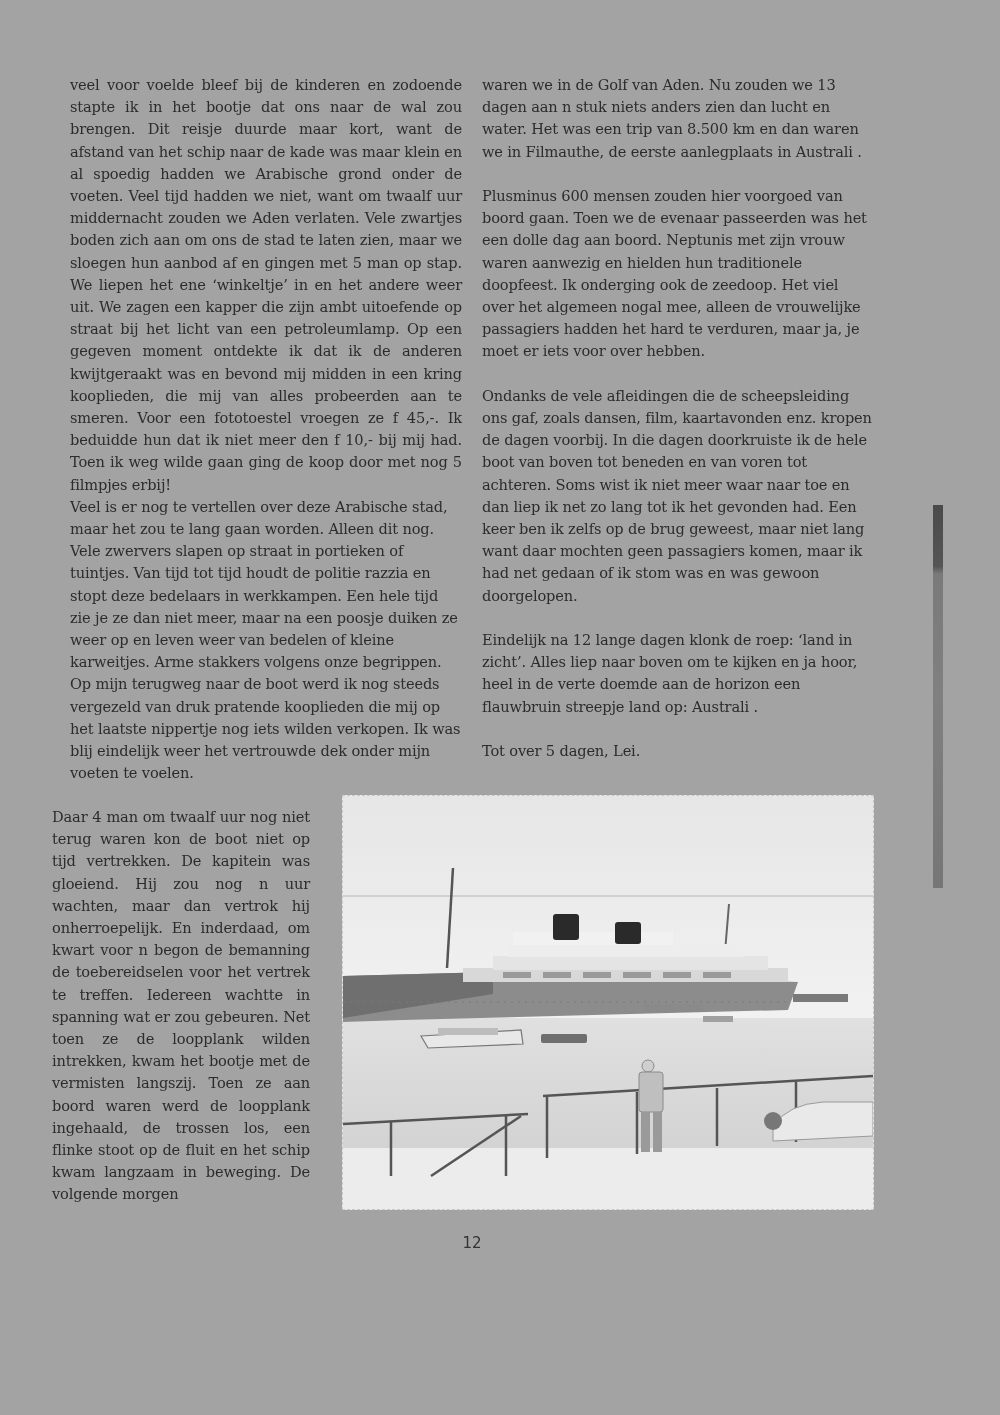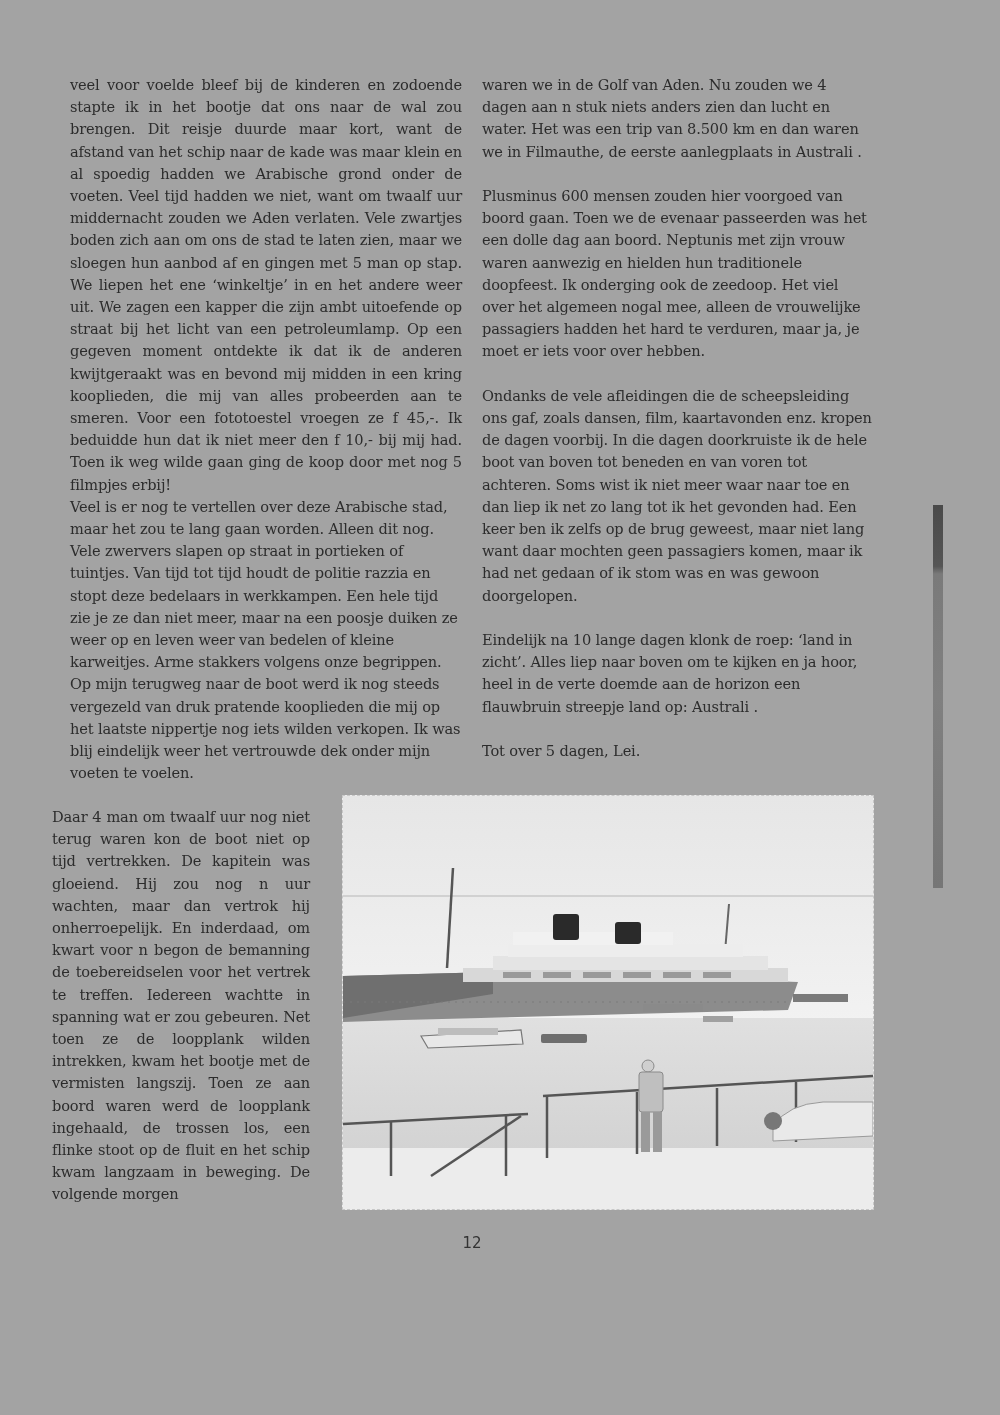--- a/index.html
+++ b/index.html
@@ -45,24 +45,24 @@
   <div class="txt col-left">
     <p>veel voor voelde bleef bij de kinderen en zodoende stapte ik in het bootje dat ons naar de wal zou brengen. Dit reisje duurde maar kort, want de afstand van het schip naar de kade was maar klein en al spoedig hadden we Arabische grond onder de voeten. Veel tijd hadden we niet, want om twaalf uur middernacht zouden we Aden verlaten. Vele zwartjes boden zich aan om ons de stad te laten zien, maar we sloegen hun aanbod af en gingen met 5 man op stap. We liepen het ene ‘winkeltje’ in en het andere weer uit. We zagen een kapper die zijn ambt uitoefende op straat bij het licht van een petroleumlamp. Op een gegeven moment ontdekte ik dat ik de anderen kwijtgeraakt was en bevond mij midden in een kring kooplieden, die mij van alles probeerden aan te smeren. Voor een fototoestel vroegen ze f 45,-. Ik beduidde hun dat ik niet meer den f 10,- bij mij had. Toen ik weg wilde gaan ging de koop door met nog 5 filmpjes erbij!</p>
     <p class="para-last">Veel is er nog te vertellen over deze Arabische stad, maar het zou te lang gaan worden. Alleen dit nog. Vele zwervers slapen op straat in portieken of tuintjes. Van tijd tot tijd houdt de politie razzia en stopt deze bedelaars in werkkampen. Een hele tijd zie je ze dan niet meer, maar na een poosje duiken ze weer op en leven weer van bedelen of kleine karweitjes. Arme stakkers volgens onze begrippen. Op mijn terugweg naar de boot werd ik nog steeds vergezeld van druk pratende kooplieden die mij op het laatste nippertje nog iets wilden verkopen. Ik was blij eindelijk weer het vertrouwde dek onder mijn voeten te voelen.</p>
   </div>
 
   <div class="txt col-left-bottom">
     <p>Daar 4 man om twaalf uur nog niet terug waren kon de boot niet op tijd vertrekken. De kapitein was gloeiend. Hij zou nog    n uur wachten, maar dan vertrok hij onherroepelijk. En inderdaad, om kwart voor    n begon de bemanning de toebereidselen voor het vertrek te treffen. Iedereen wachtte in spanning wat er zou gebeuren. Net toen ze de loopplank wilden intrekken, kwam het bootje met de vermisten langszij. Toen ze aan boord waren werd de loopplank ingehaald, de trossen los, een flinke stoot op de fluit en het schip kwam langzaam in beweging. De volgende morgen</p>
   </div>
 
   <div class="txt col-right">
-    <p class="para-last">waren we in de Golf van Aden. Nu zouden we 4 dagen aan    n stuk niets anders zien dan lucht en water. Het was een trip van 8.500 km en dan waren we in Filmauthe, de eerste aanlegplaats in Australi  .</p>
+    <p class="para-last">waren we in de Golf van Aden. Nu zouden we 13 dagen aan    n stuk niets anders zien dan lucht en water. Het was een trip van 8.500 km en dan waren we in Filmauthe, de eerste aanlegplaats in Australi  .</p>
     <p class="gap para-last">Plusminus 600 mensen zouden hier voorgoed van boord gaan. Toen we de evenaar passeerden was het een dolle dag aan boord. Neptunis met zijn vrouw waren aanwezig en hielden hun traditionele doopfeest. Ik onderging ook de zeedoop. Het viel over het algemeen nogal mee, alleen de vrouwelijke passagiers hadden het hard te verduren, maar ja, je moet er iets voor over hebben.</p>
     <p class="gap para-last">Ondanks de vele afleidingen die de scheepsleiding ons gaf, zoals dansen, film, kaartavonden enz. kropen de dagen voorbij. In die dagen doorkruiste ik de hele boot van boven tot beneden en van voren tot achteren. Soms wist ik niet meer waar naar toe en dan liep ik net zo lang tot ik het gevonden had. Een keer ben ik zelfs op de brug geweest, maar niet lang want daar mochten geen passagiers komen, maar ik had net gedaan of ik stom was en was gewoon doorgelopen.</p>
-    <p class="gap para-last">Eindelijk na 10 lange dagen klonk de roep: ‘land in zicht’. Alles liep naar boven om te kijken en ja hoor, heel in de verte doemde aan de horizon een flauwbruin streepje land op: Australi  .</p>
+    <p class="gap para-last">Eindelijk na 12 lange dagen klonk de roep: ‘land in zicht’. Alles liep naar boven om te kijken en ja hoor, heel in de verte doemde aan de horizon een flauwbruin streepje land op: Australi  .</p>
     <p class="gap para-last">Tot over 5 dagen, Lei.</p>
   </div>
 
   <div class="photo">
     <svg width="530" height="413" viewBox="0 0 530 413">
       <defs>
         <linearGradient id="sky" x1="0" y1="0" x2="0" y2="1">
           <stop offset="0" stop-color="#e6e6e6"></stop>
           <stop offset="1" stop-color="#f2f2f2"></stop>
         </linearGradient>

